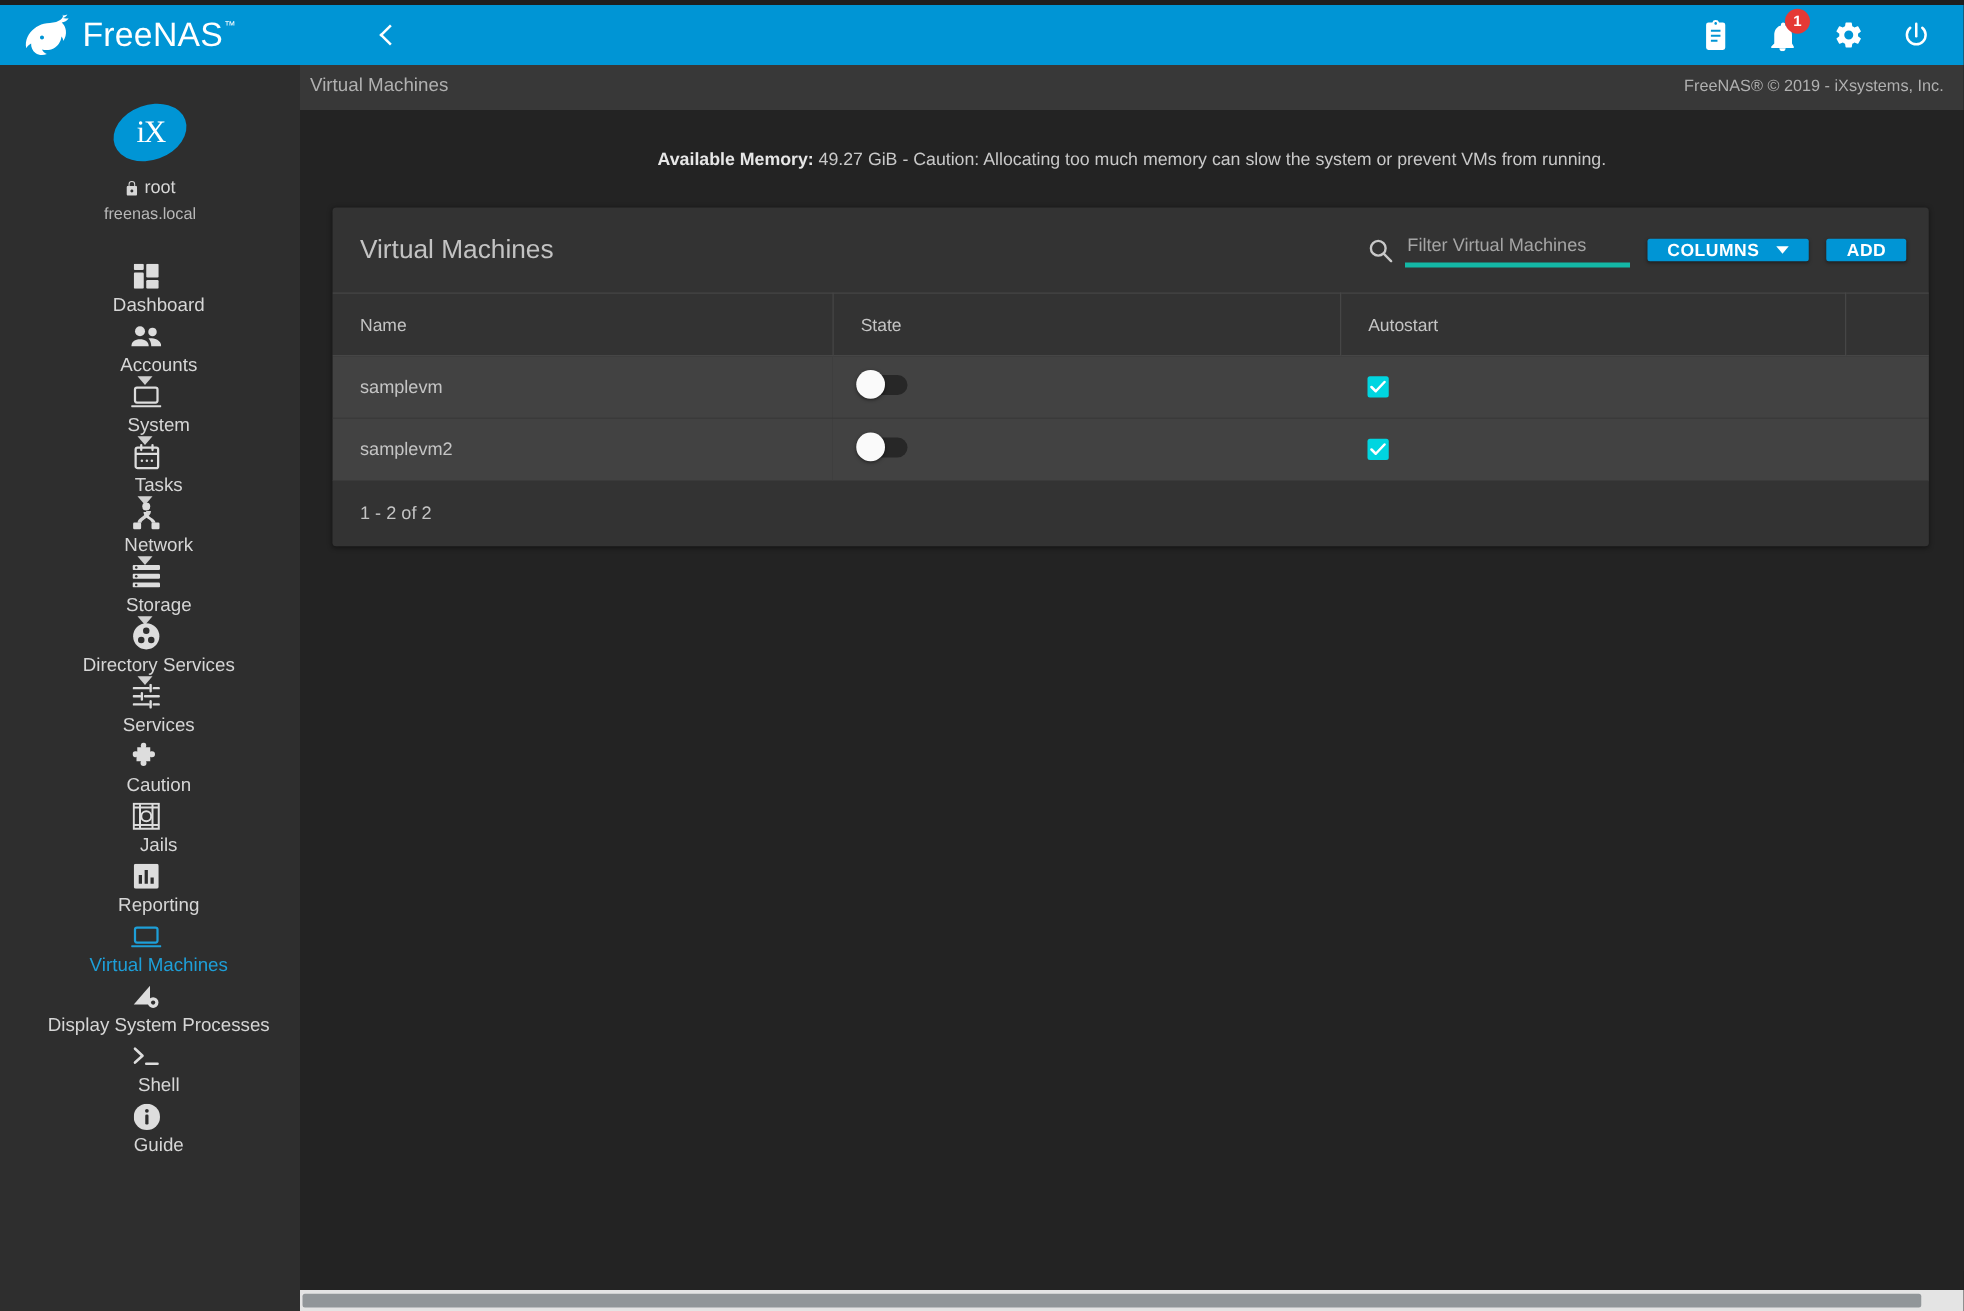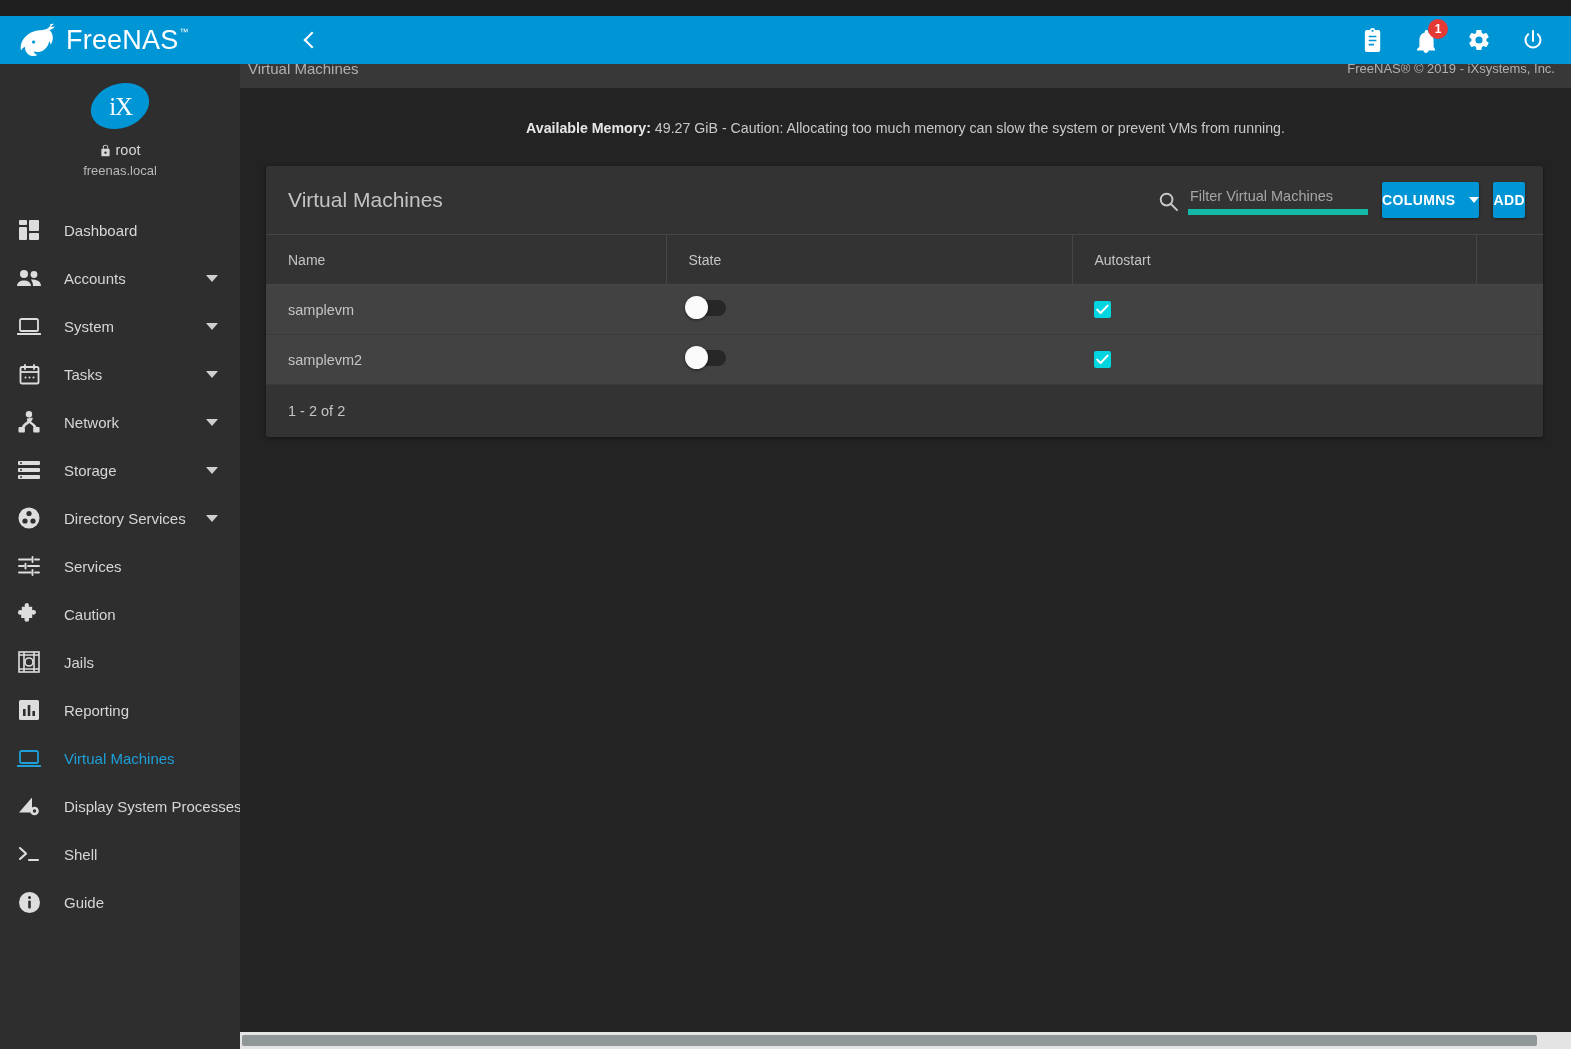--- a/index.html
+++ b/index.html
@@ -8,21 +8,21 @@
     width: 1571px; height: 1049px;
     overflow: hidden;
     background: #1f1f1f;
     font-family: "Liberation Sans", sans-serif;
     -webkit-font-smoothing: antialiased;
   }
   #app { position: relative; width: 1571px; height: 1049px; }
 
   
   .topbar {
-    position: absolute; top: 16px; left: 0;
+    position: absolute; top: 4px; left: 0;
     width: 1571px; height: 48px;
     background: #0095d5;
     display: flex; align-items: center;
     z-index: 20;
   }
   .logo-zone {
     width: 240px; height: 48px;
     display: flex; align-items: center;
     padding-left: 16px;
     flex: 0 0 240px;
@@ -123,20 +123,21 @@
   }
   .nav { margin-top: 28px; }
   .nav-item {
     display: flex; align-items: center;
     height: 48px;
     padding-left: 14px;
     cursor: pointer;
     color: #d6d6d6;
     font-size: 15px;
     position: relative;
+    flex-direction: column;
   }
   .nav-item.active { color: #1e9fd8; }
   .nav-ic {
     width: 30px; height: 26px; flex: 0 0 30px;
     margin-right: 20px;
     display: flex; align-items: center; justify-content: center;
     color: #ddd;
   }
   .nav-item.active .nav-ic { color: #1e9fd8; }
   .nav-label { flex: 1 1 auto; white-space: nowrap; }
@@ -201,41 +202,41 @@
   .search-wrap {
     display: flex; align-items: flex-end;
     gap: 10px;
     padding-bottom: 1px;
   }
   .search-ic { width: 19px; height: 19px; color: #c9c9c9; margin-bottom: 4px; }
   .filter-input {
     width: 180px;
     background: transparent;
     border: none;
-    border-bottom: 6px solid #14b8a6;
+    border-bottom: 4px solid #14b8a6;
     color: #cfcfcf;
     font-size: 14.5px;
     font-family: "Liberation Sans", sans-serif;
     padding: 3px 2px 5px;
     outline: none;
   }
   .filter-input::placeholder { color: #a5a5a5; }
   .btn {
     background: #0095d5;
     color: #fff;
     border: none;
     border-radius: 2px;
-    height: 36px;
+    height: 18px;
     font-size: 14px;
     font-weight: 700;
     letter-spacing: .4px;
     font-family: "Liberation Sans", sans-serif;
     cursor: pointer;
     display: flex; align-items: center; justify-content: center;
-    padding: 0 0;
+    padding: 0 16px;
     box-shadow: 0 1px 3px rgba(0,0,0,.4);
   }
   .btn .dd-caret {
     width: 0; height: 0;
     border-left: 5.5px solid transparent;
     border-right: 5.5px solid transparent;
     border-top: 6px solid #fff;
     margin-left: 14px;
   }
 

